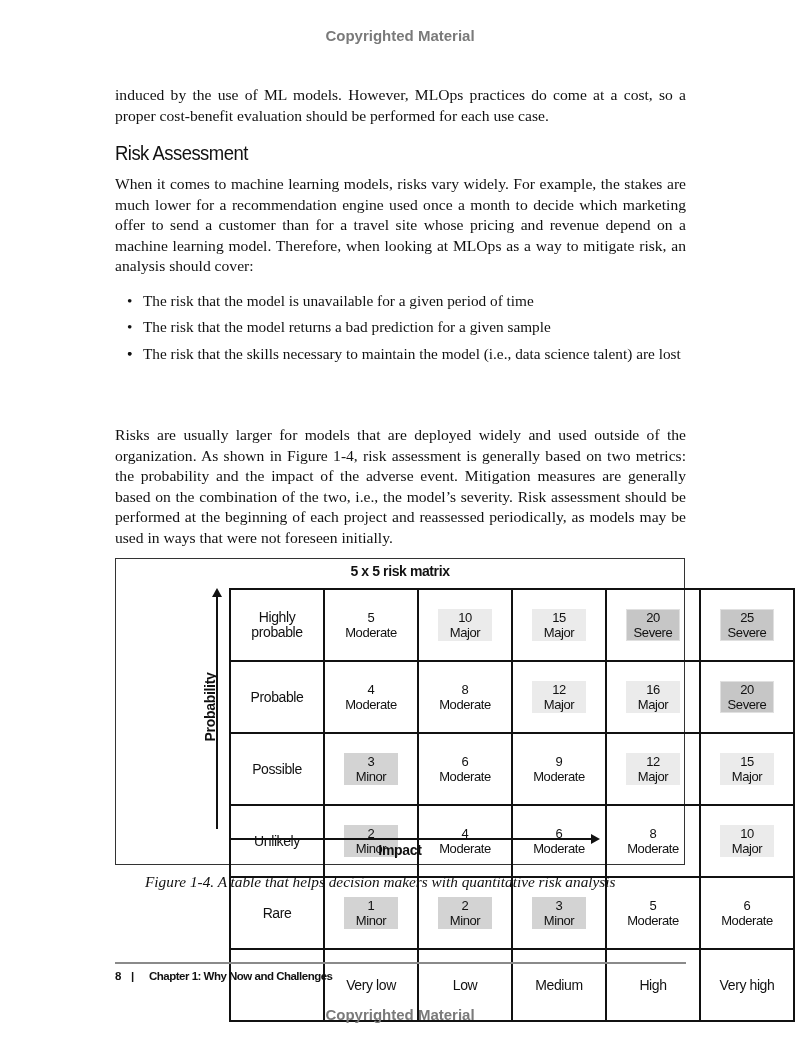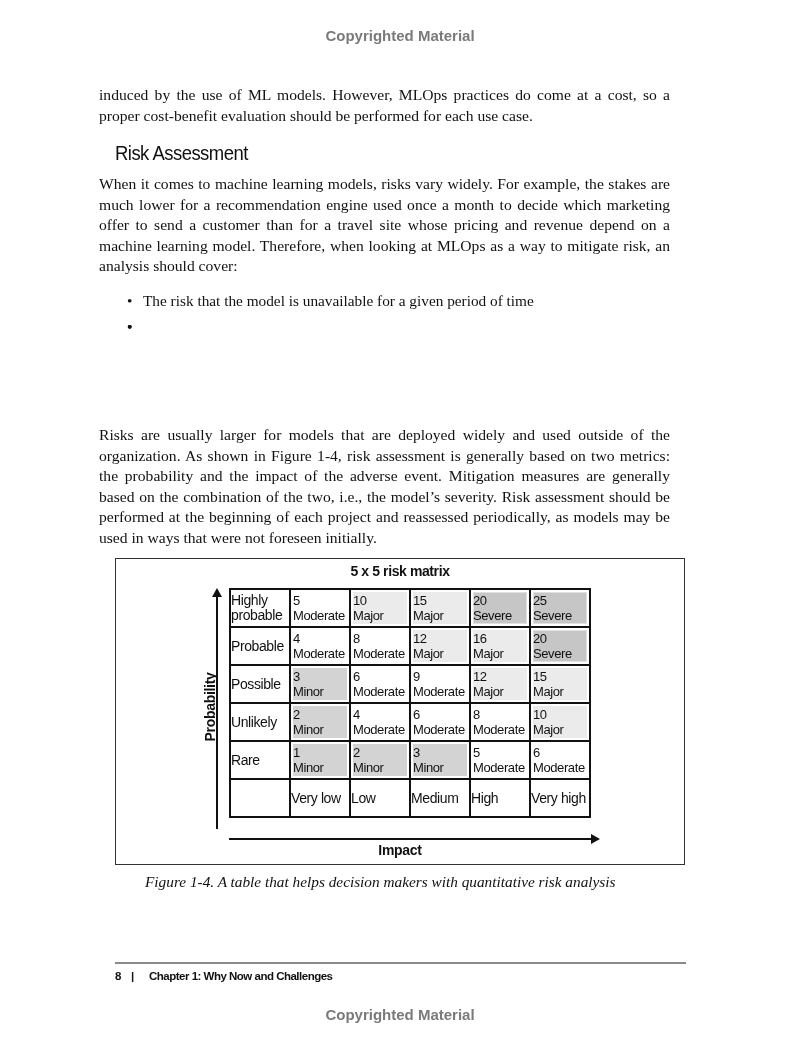--- a/index.html
+++ b/index.html
@@ -1,31 +1,31 @@
 <!DOCTYPE html>
 <html><head>
 <meta charset="utf-8">
 <style>
   html, body { margin: 0; padding: 0; background: #ffffff; }
   body { width: 800px; height: 1049px; position: relative; overflow: hidden; font-family: "Liberation Serif", serif; color: #111; }
   .watermark { position: absolute; left: 0; width: 800px; text-align: center; font-family: "Liberation Sans", sans-serif; font-weight: bold; font-size: 15px; color: #7a7a7a; }
   .wm-top { top: 27px; }
   .wm-bottom { top: 1006px; }
-  .para { position: absolute; left: 99px; width: 571px; font-size: 15.6px; line-height: 20.5px; text-align: justify; }
+  .para { position: absolute; left: 115px; width: 571px; font-size: 15.6px; line-height: 20.5px; text-align: justify; }
   .p1 { top: 85px; }
   .heading { position: absolute; left: 115px; top: 141px; font-family: "Liberation Sans", sans-serif; font-size: 21px; font-weight: normal; letter-spacing: -0.6px; transform: scaleX(0.88); transform-origin: left top; color: #111; }
   .p2 { top: 174px; }
   .bullets { position: absolute; left: 115px; width: 571px; top: 291px; margin: 0; padding: 0; list-style: none; font-size: 15.3px; line-height: 19.5px; }
   .bullets li { position: relative; padding-left: 28px; margin-bottom: 6.8px; }
   .bullets li .dot { position: absolute; left: 12px; top: 0; }
   .p3 { top: 425px; }
   .figure { position: absolute; left: 115px; top: 558px; width: 570px; height: 307px; border: 1px solid #333; box-sizing: border-box; }
   .fig-title { position: absolute; left: 0; width: 800px; top: 563px; text-align: center; font-family: "Liberation Sans", sans-serif; font-weight: bold; font-size: 14px; letter-spacing: -0.4px; }
   .matrix { position: absolute; left: 229px; top: 588px; border-collapse: collapse; font-family: "Liberation Sans", sans-serif; }
-  .matrix td { border: 2px solid #111; padding: 0; vertical-align: middle; height: 36px; font-size: 13px; line-height: 15px; letter-spacing: -0.4px; margin-left: 48px; }
+  .matrix td { border: 2px solid #111; padding: 17px; text-align: center; vertical-align: middle; height: 36px; font-size: 13px; line-height: 15px; letter-spacing: -0.4px; margin-left: 48px; }
   .matrix td.rowlabel { width: 58px; font-size: 14px; line-height: 15px; }
   .matrix td.cell { width: 58px; }
   .matrix td.impact { height: 36px; font-size: 14px; }
   .matrix td.blank { border-left: 2px solid #111; border-bottom: 2px solid #111; }
   .cell .inner { margin: 2px; height: 32px; display: flex; flex-direction: column; justify-content: center; }
   .lvl-moderate .inner { background: #ffffff; }
   .lvl-minor .inner { background: #d3d3d3; }
   .lvl-major .inner { background: #ebebeb; }
   .lvl-severe .inner { background: #c6c6c6; box-shadow: inset 0 0 0 1px #e0e0e0; }
   .yaxis-line { position: absolute; left: 216px; top: 596px; width: 2px; height: 233px; background: #111; }
@@ -46,23 +46,23 @@
 <div class="watermark wm-top">Copyrighted Material</div>
 
 <p class="para p1" style="margin:0">induced by the use of ML models. However, MLOps practices do come at a cost, so a proper cost-benefit evaluation should be performed for each use case.</p>
 
 <h2 class="heading" style="margin:0">Risk Assessment</h2>
 
 <p class="para p2" style="margin:0">When it comes to machine learning models, risks vary widely. For example, the stakes are much lower for a recommendation engine used once a month to decide which marketing offer to send a customer than for a travel site whose pricing and revenue depend on a machine learning model. Therefore, when looking at MLOps as a way to mitigate risk, an analysis should cover:</p>
 
 <ul class="bullets">
   <li><span class="dot">•</span><span>The risk that the model is unavailable for a given period of time</span></li>
+  <li><span class="dot">•</span><span>The risk that the model returns a bad prediction for a given sample</span></li>
   <li><span class="dot">•</span></li>
-  <li><span class="dot">•</span></li>
-  <li><span class="dot">•</span></li>
+  <li><span class="dot">•</span><span>The risk that the skills necessary to maintain the model (i.e., data science talent) are lost</span></li>
 </ul>
 
 <p class="para p3" style="margin:0">Risks are usually larger for models that are deployed widely and used outside of the organization. As shown in Figure 1-4, risk assessment is generally based on two metrics: the probability and the impact of the adverse event. Mitigation measures are generally based on the combination of the two, i.e., the model’s severity. Risk assessment should be performed at the beginning of each project and reassessed periodically, as models may be used in ways that were not foreseen initially.</p>
 
 <div class="figure"></div>
 <div class="fig-title">5 x 5 risk matrix</div>
 
 <div class="yaxis-arrow"></div>
 <div class="yaxis-line"></div>
 <div class="yaxis-label">Probability</div>

